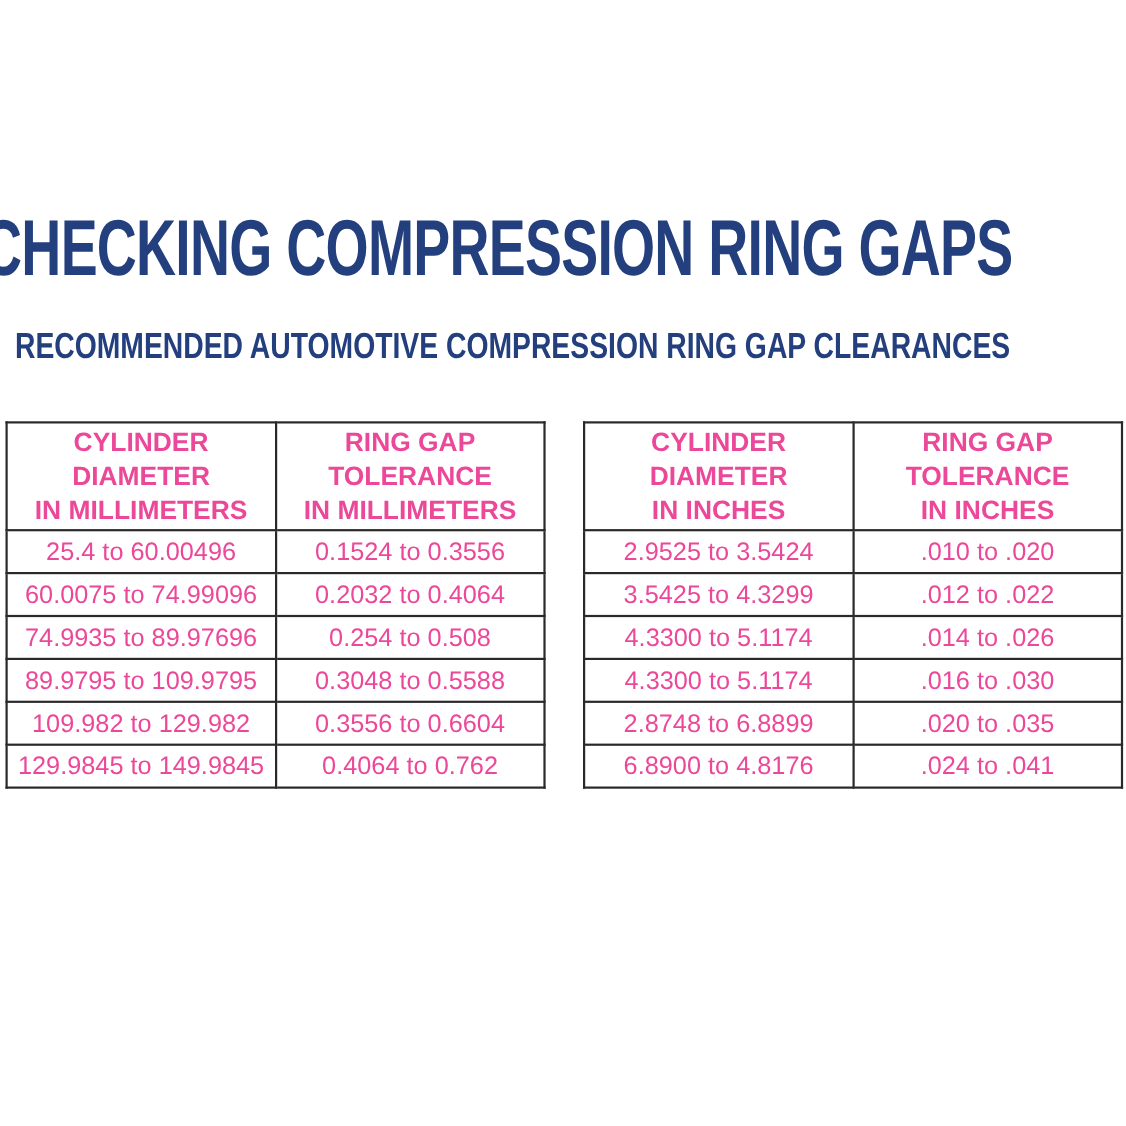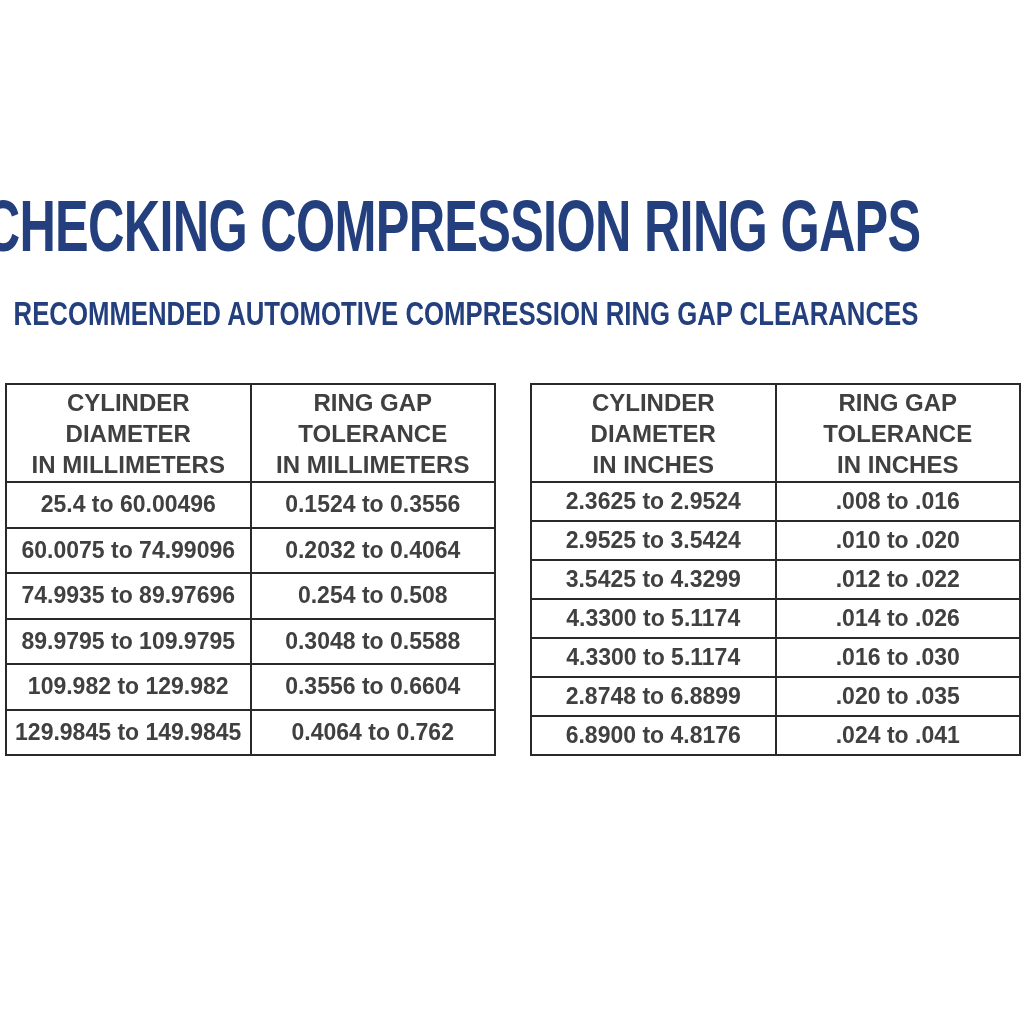--- a/index.html
+++ b/index.html
@@ -61,36 +61,36 @@
     border-collapse: collapse;
     width: 491px;
     table-layout: fixed;
     background: #ffffff;
   }
   table.gap-table th,
   table.gap-table td {
     border: 2px solid #2b282a;
     text-align: center;
     vertical-align: middle;
-    color: #404040;
+    color: #ec4899;
     padding: 0;
     overflow: hidden;
   }
   table.gap-table th {
     height: 96px;
     font-size: 24px;
     font-weight: 700;
   }
   table.gap-table th .hline {
     line-height: 31px;
   }
   table.gap-table td {
     height: 37px;
     font-size: 23px;
-    font-weight: 700;
+    font-weight: 400;
     margin-left: 42px;
   }
 </style>
 </head>
 <body>
 
 <div class="title-wrap">
   <div class="title">CHECKING COMPRESSION RING GAPS</div>
 </div>
 
@@ -153,24 +153,20 @@
         </th>
         <th>
           <div class="hline">RING GAP</div>
           <div class="hline">TOLERANCE</div>
           <div class="hline">IN INCHES</div>
         </th>
       </tr>
     </thead>
     <tbody>
       <tr>
-        <td>2.3625 to 2.9524</td>
-        <td>.008 to .016</td>
-      </tr>
-      <tr>
         <td>2.9525 to 3.5424</td>
         <td>.010 to .020</td>
       </tr>
       <tr>
         <td>3.5425 to 4.3299</td>
         <td>.012 to .022</td>
       </tr>
       <tr>
         <td>4.3300 to 5.1174</td>
         <td>.014 to .026</td>

